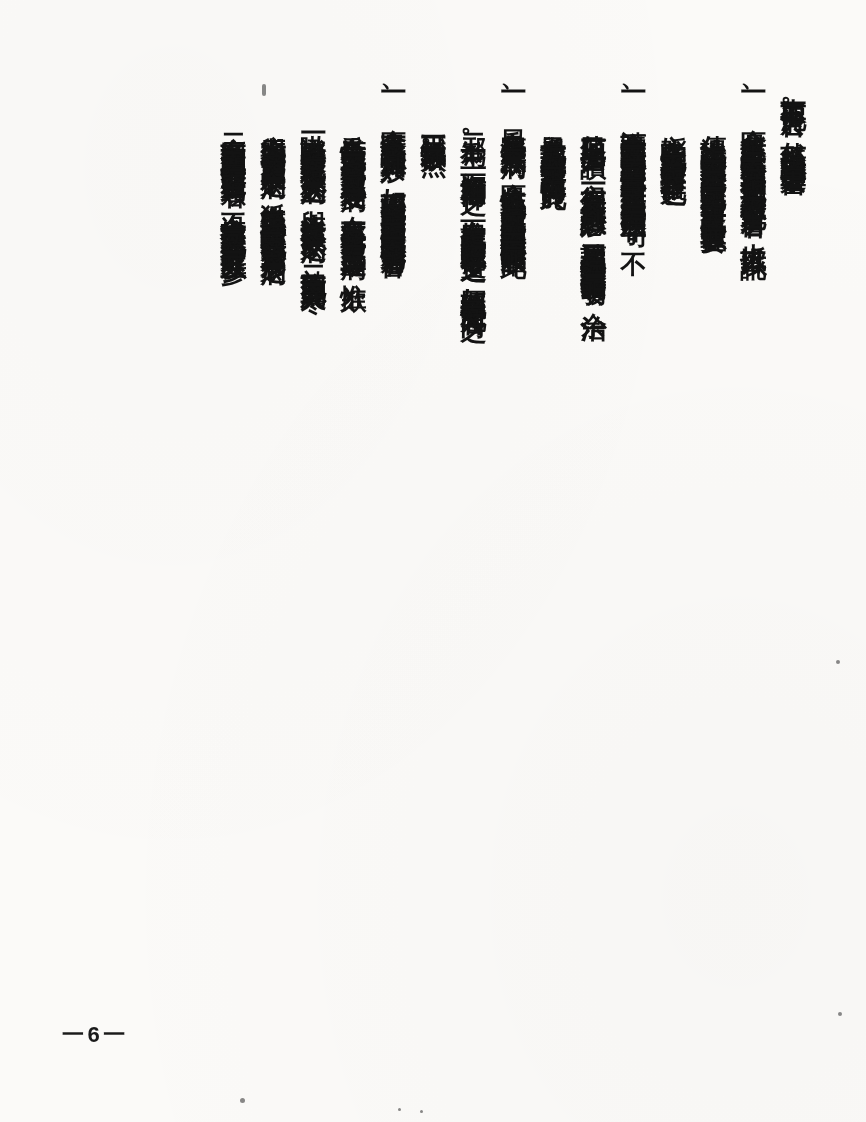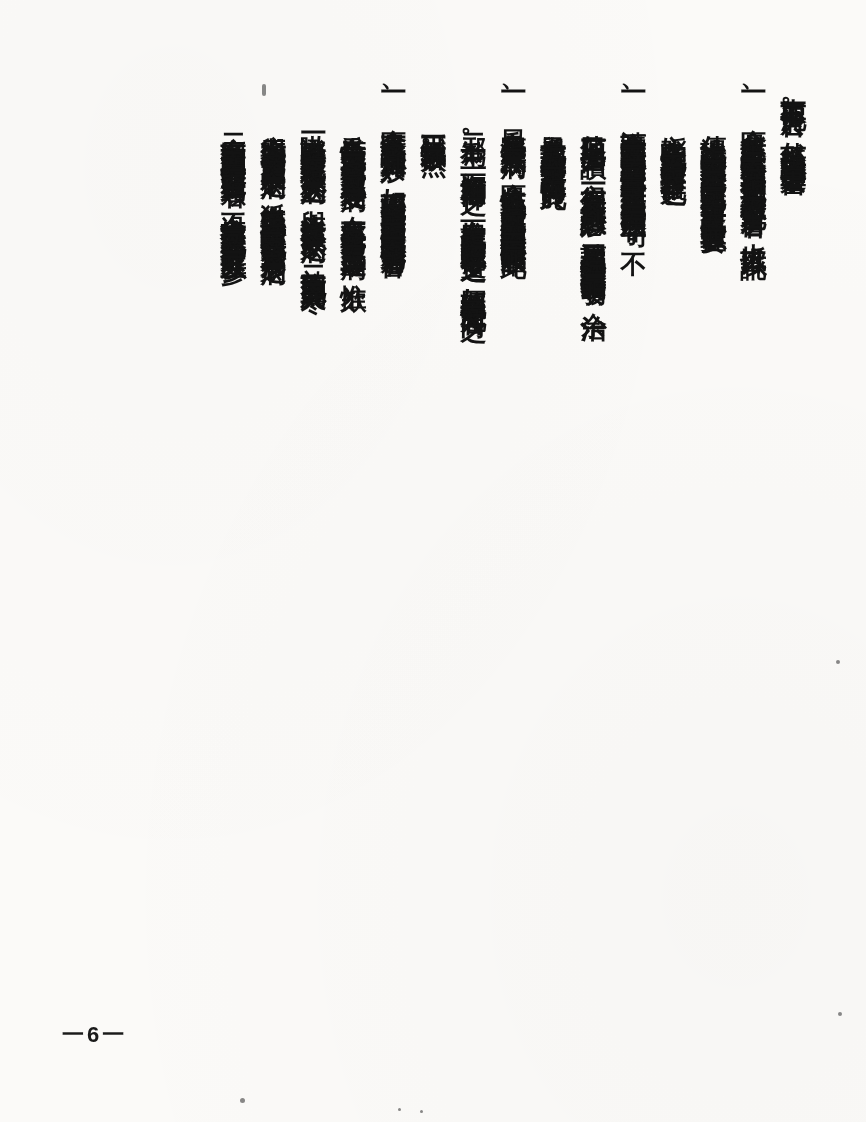--- a/index.html
+++ b/index.html
@@ -66,21 +66,21 @@
   }
 
   #page-number {
     position: absolute;
     left: 62px;
     bottom: 72px;
     font-size: 22px;
     letter-spacing: 3px;
     color: #1a1a1a;
     font-weight: 600;
-    font-family: Liberation Sans, sans-serif;
+    font-family: Liberation Mono, monospace;
   }
 
   .speck {
     position: absolute;
     background: #2a2a2a;
     border-radius: 50%;
     opacity: 0.55;
   }
   #speck1 { left: 240px; top: 1098px; width: 5px; height: 5px; }
   #speck2 { left: 398px; top: 1108px; width: 3px; height: 3px; }

